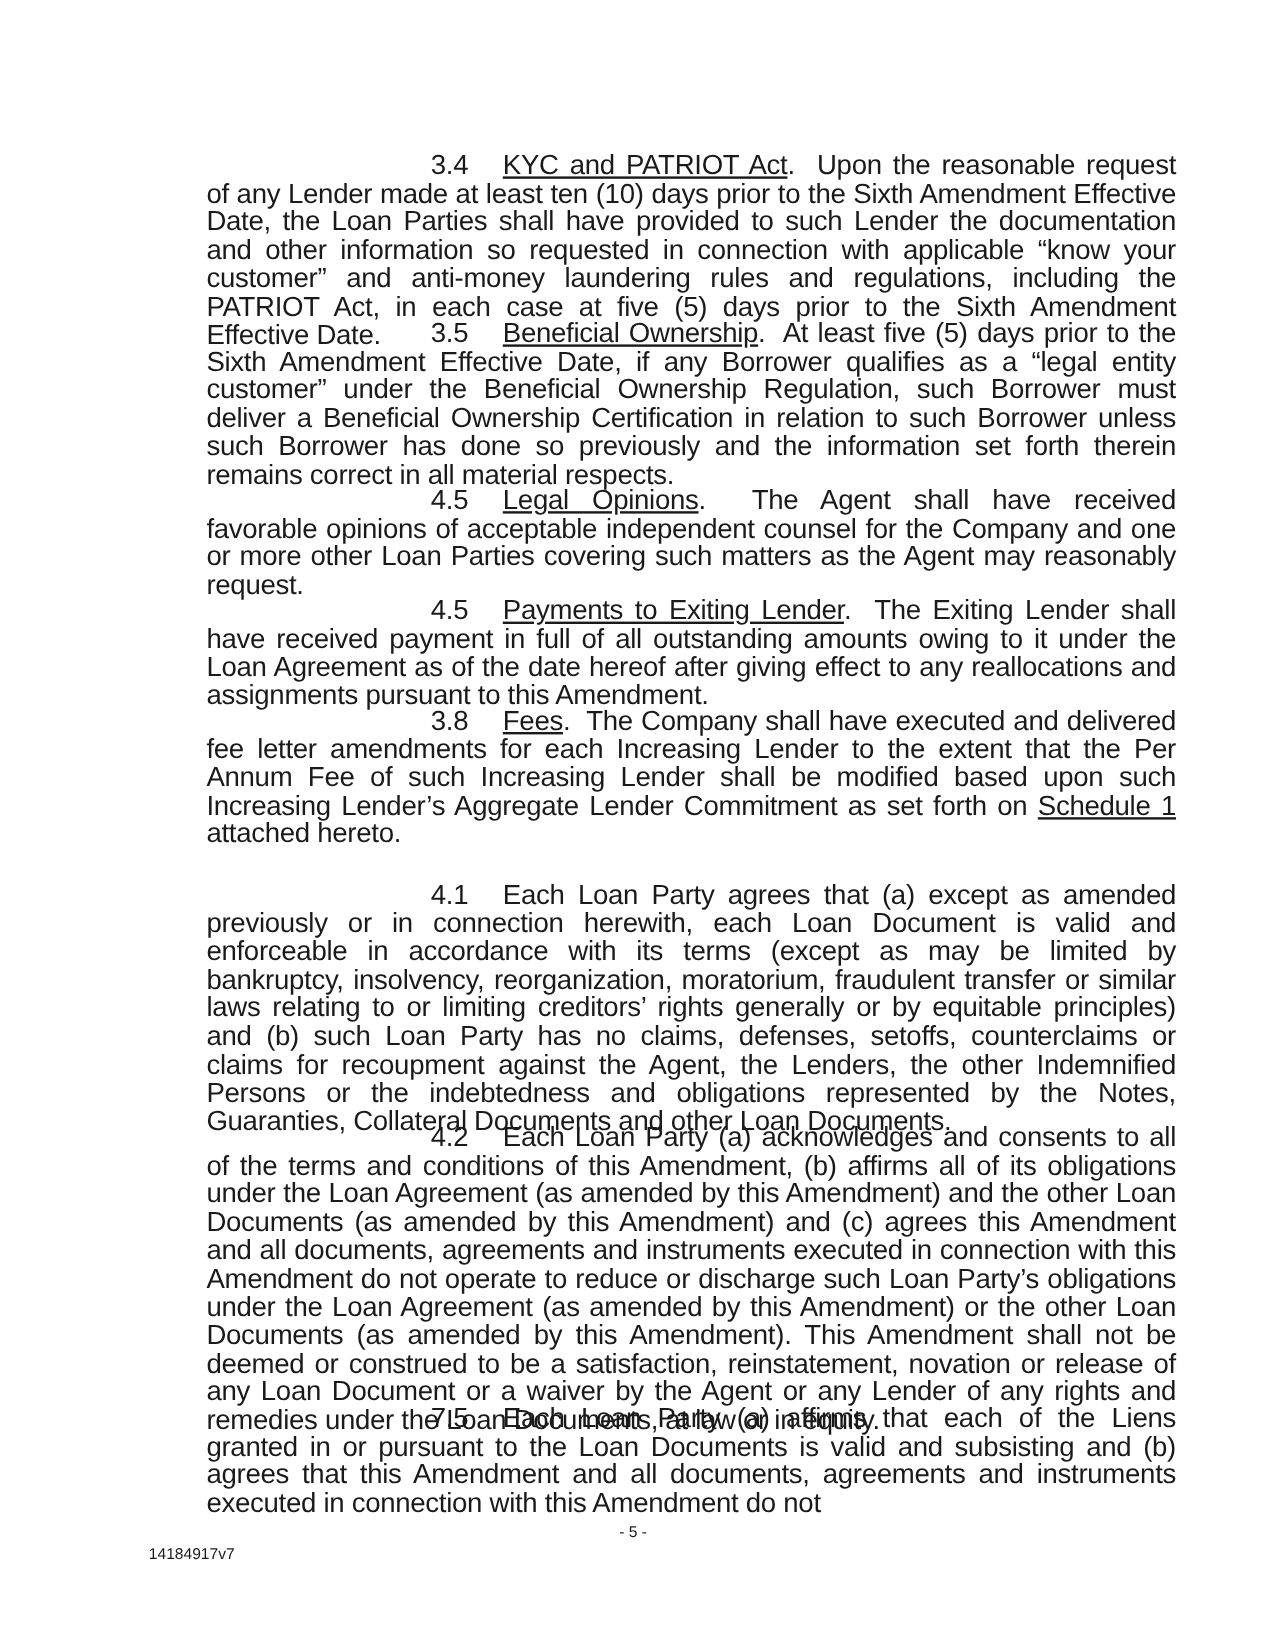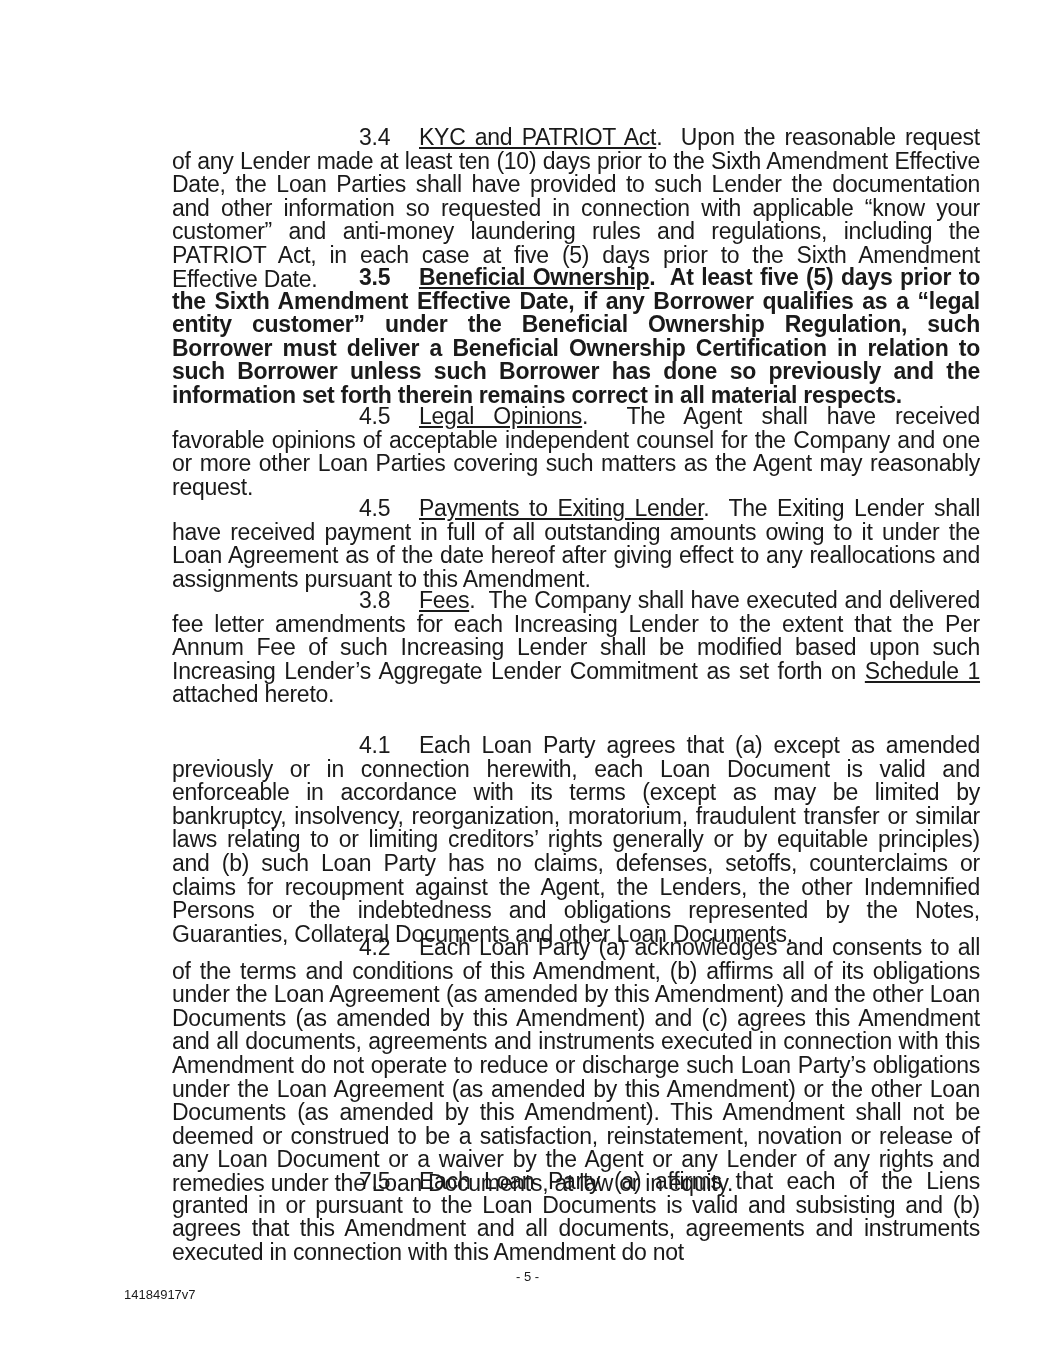--- a/index.html
+++ b/index.html
@@ -18,21 +18,21 @@
 </style>
 </head>
 <body>
 
 <div class="page">
 
   <div class="para" style="top:126px;">
     <span class="indent"></span><span class="num">3.4</span><span class="u">KYC and PATRIOT Act</span>.&nbsp; <span>Upon the reasonable request of any Lender made at least ten (10) days prior to the Sixth Amendment Effective Date, the Loan Parties shall have provided to such Lender the documentation and other information so requested in connection with applicable “know your customer” and anti-money laundering rules and regulations, including the PATRIOT Act, in each case at five (5) days prior to the Sixth Amendment Effective Date.</span>
   </div>
 
-  <div class="para" style="top:266px;font-weight:bold;">
+  <div class="para" style="top:266px;">
     <span class="indent"></span><span class="num">3.5</span><span class="u">Beneficial Ownership</span>.&nbsp; <span>At least five (5) days prior to the Sixth Amendment Effective Date, if any Borrower qualifies as a “legal entity customer” under the Beneficial Ownership Regulation, such Borrower must deliver a Beneficial Ownership Certification in relation to such Borrower unless such Borrower has done so previously and the information set forth therein remains correct in all material respects.</span>
   </div>
 
   <div class="para" style="top:405px;">
     <span class="indent"></span><span class="num">4.5</span><span class="u">Legal Opinions</span>.&nbsp; <span>The Agent shall have received favorable opinions of acceptable independent counsel for the Company and one or more other Loan Parties covering such matters as the Agent may reasonably request.</span>
   </div>
 
   <div class="para" style="top:497px;">
     <span class="indent"></span><span class="num">4.5</span><span class="u">Payments to Exiting Lender</span>.&nbsp; <span>The Exiting Lender shall have received payment in full of all outstanding amounts owing to it under the Loan Agreement as of the date hereof after giving effect to any reallocations and assignments pursuant to this Amendment.</span>
   </div>

